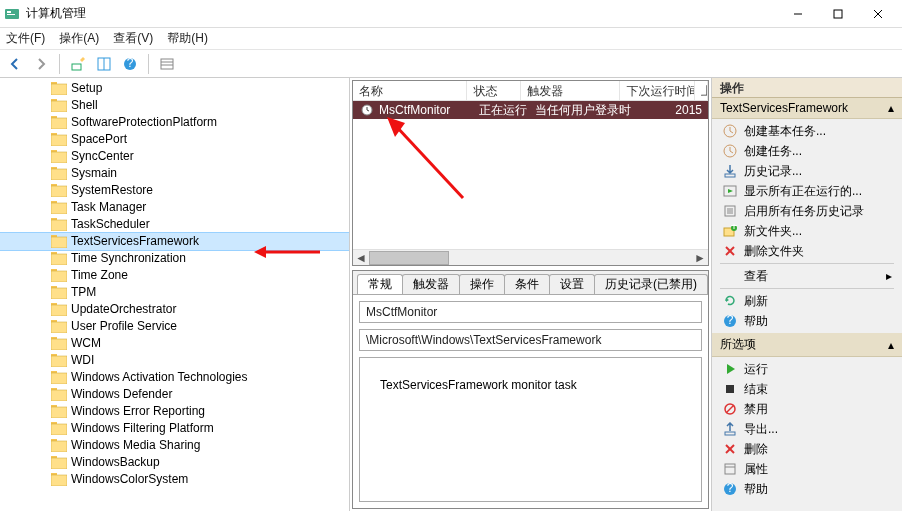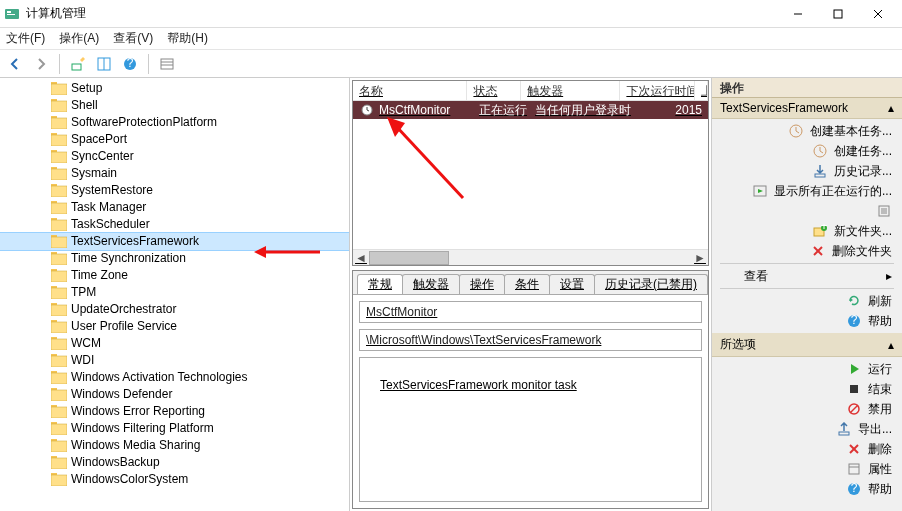--- a/index.html
+++ b/index.html
@@ -25,21 +25,21 @@
 
 .main { display: flex; height: calc(511px - 28px - 22px - 28px); }
 
 
 .tree { width: 350px; overflow: auto; border-right: 1px solid #ccc; padding: 2px 0; position: relative; }
 .tree-item { display:flex; align-items:center; height:17px; padding-left: 51px; white-space:nowrap; cursor:default; line-height:17px; }
 .tree-item .folder { width:16px; height:13px; margin-right:4px; flex:0 0 16px; }
 .tree-item.sel { background:#cce8ff; outline:1px solid #99d1ff; }
 
 
-.center { width: 362px; display:flex; flex-direction:column; border-right:1px solid #ccc;text-decoration:underline; }
+.center { width: 362px; display:flex; flex-direction:column; border-right:1px solid #ccc; }
 .list-wrap { border:1px solid #888; margin:2px; height: 186px; display:flex; flex-direction:column; position:relative; }
 .list-head { display:flex; height:20px; border-bottom:1px solid #e0e0e0; background:#fff; color:#333;}
 .list-head div { border-right:1px solid #e5e5e5; padding:2px 6px; white-space:nowrap; overflow:hidden; }
 .task-row { display:flex; height:18px; align-items:center; background:#663137; color:#fff; }
 .task-row div { padding:0 6px; overflow:hidden; white-space:nowrap; display:flex; align-items:center; gap:4px; }
 .list-body { flex:1; background:#fff; }
 .list-hscroll { height:16px; border-top:1px solid #e0e0e0; display:flex; align-items:center; background:#f0f0f0; position:relative;}
 .scroll-arrow { width:16px; height:16px; display:flex; align-items:center; justify-content:center; color:#555;}
 .scroll-track { flex:1; height:16px; position:relative; }
 .scroll-thumb { position:absolute; left:0; top:1px; width:80px; height:14px; background:#c8c8c8; border:1px solid #aaa; }
@@ -50,21 +50,21 @@
 .tab.active { background:#fff; position:relative; z-index:1; }
 .prop-body { flex:1; padding:6px; background:#fff; display:flex; flex-direction:column; gap:6px; }
 .readonly-field { border:1px solid #aaa; padding:3px 6px; background:#fff; color:#222; height:22px; }
 .desc-field { border:1px solid #aaa; padding:20px; background:#fff; flex:1; }
 
 
 .actions { flex:1; background:#f0f0f0; display:flex; flex-direction:column; }
 .actions-head { height:20px; background:#efe7d6; border-bottom:1px solid #c5b998; padding:2px 8px; font-weight:bold; color:#333;}
 .sec-head { background:#e7dfc8; padding:3px 8px; display:flex; justify-content:space-between; align-items:center; border-bottom:1px solid #d0c7aa; }
 .action-list { padding:2px 0; }
-.action-item { display:flex; align-items:center; gap:6px; padding:2px 10px; height:20px; cursor:default;justify-content:flex-end;}
+.action-item { display:flex; align-items:center; gap:6px; padding:2px 10px; height:20px; cursor:default;}
 .action-sep { height:1px; background:#ccc; margin:2px 8px; }
 .icon-box { width:16px; height:16px; display:flex; align-items:center; justify-content:center; flex:0 0 16px;}
 
 
 .red-arrow { position:absolute; pointer-events:none; }
 
 
 .folder svg rect.tab{ fill:#f5c453; } 
 .folder svg rect.body{ fill:#ffe08a; stroke:#caa22f; stroke-width:0.5; }
 </style>
@@ -429,20 +429,21 @@
         </div>
         <div class="action-item">
           <span class="icon-box">
             <svg width="14" height="14" viewBox="0 0 14 14">
               <rect x="2" y="2" width="10" height="10" fill="none" stroke="#888"></rect>
               <line x1="4" y1="5" x2="10" y2="5" stroke="#888"></line>
               <line x1="4" y1="7" x2="10" y2="7" stroke="#888"></line>
               <line x1="4" y1="9" x2="10" y2="9" stroke="#888"></line>
             </svg>
           </span>
+          <span>启用所有任务历史记录</span>
         </div>
         <div class="action-item">
           <span class="icon-box">
             <svg width="14" height="14" viewBox="0 0 14 14">
               <rect x="1" y="4" width="10" height="8" fill="#ffe08a" stroke="#caa22f"></rect>
               <circle cx="11" cy="4" r="3" fill="#3a3"></circle>
               <text x="11" y="6" font-size="6" fill="#fff" text-anchor="middle">+</text>
             </svg>
           </span>
           <span>新文件夹...</span>

